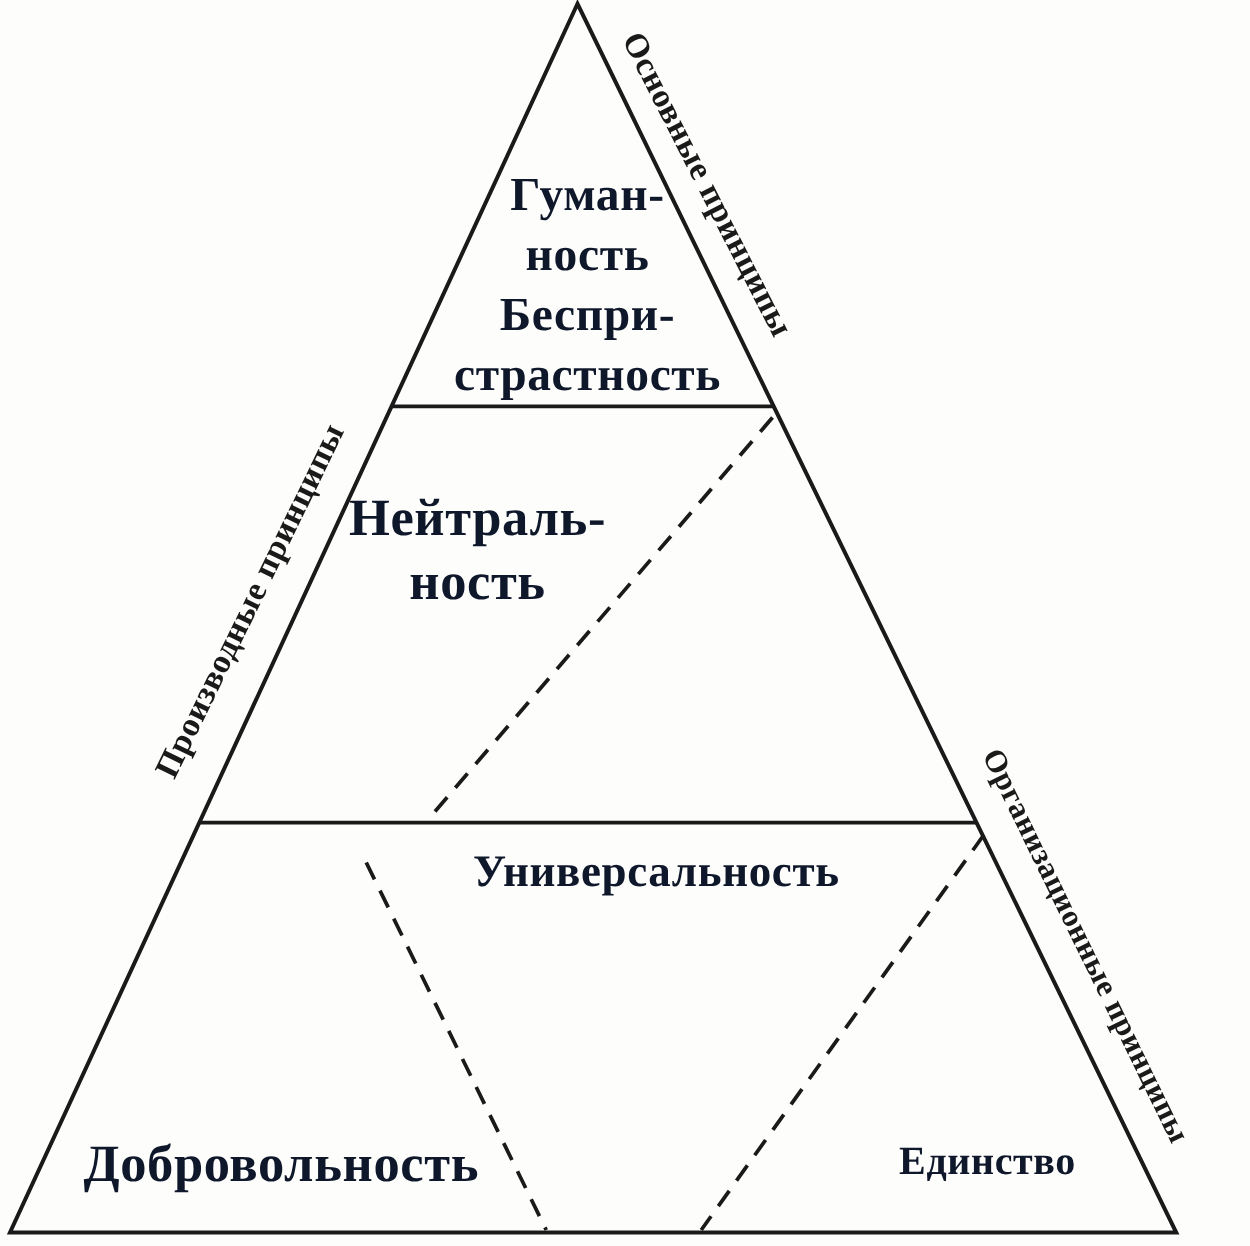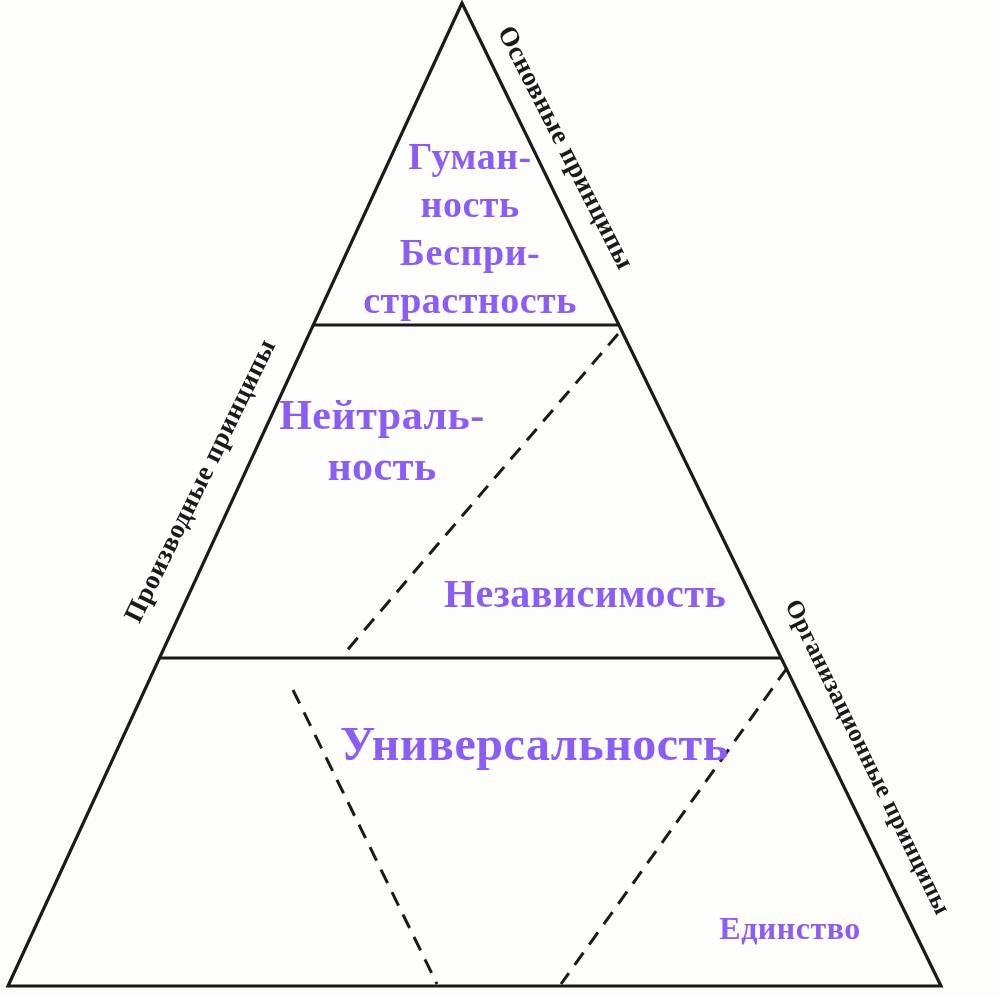--- a/index.html
+++ b/index.html
@@ -19,35 +19,35 @@
     position: absolute;
     left: 0; top: 0;
     width: 1000px; height: 997px;
   }
   .region-label {
     position: absolute;
     text-align: center;
     font-weight: bold;
     white-space: pre-line;
     letter-spacing: 0.5px;
-    color: #8b5cf6;
+    color: #0f172a;
   }
   .edge-label {
     position: absolute;
     text-align: center;
     font-weight: bold;
     white-space: nowrap;
     letter-spacing: 0.5px;
     color: #1a1a1a;
   }
   
   .r-top     { left: 300px; top: 133px; width: 340px; font-size: 38px; line-height: 1.26; }
   .r-neutral { left: 262px; top: 390px; width: 240px; font-size: 42px; line-height: 1.22; }
   .r-indep   { left: 415px; top: 570px; width: 340px; font-size: 40px; }
-  .r-univ    { left: 340px; top: 716px; width: 370px; font-size: 48px; }
+  .r-univ    { left: 340px; top: 676px; width: 370px; font-size: 36px; }
   .r-vol     { left: 45px;  top: 908px; width: 360px; font-size: 42px; }
   .r-unity   { left: 680px; top: 910px; width: 220px; font-size: 32px; }
   
   .e-basic {
     left: 396px; top: 132px; width: 340px; font-size: 27px;
     transform: rotate(63deg); transform-origin: center center;
   }
   .e-derived {
     left: 0px; top: 465px; width: 400px; font-size: 27px;
     transform: rotate(-64deg); transform-origin: center center;
@@ -78,24 +78,24 @@
   </svg>
 
   <div class="region-label r-top">Гуман-
 ность
 Беспри-
 страстность</div>
 
   <div class="region-label r-neutral">Нейтраль-
 ность</div>
 
-  <div class="region-label r-indep">Независимость</div>
 
   <div class="region-label r-univ">Универсальность</div>
 
+  <div class="region-label r-vol">Добровольность</div>
 
   <div class="region-label r-unity">Единство</div>
 
   <div class="edge-label e-basic">Основные принципы</div>
 
   <div class="edge-label e-derived">Производные принципы</div>
 
   <div class="edge-label e-org">Организационные принципы</div>
 
 </div>

